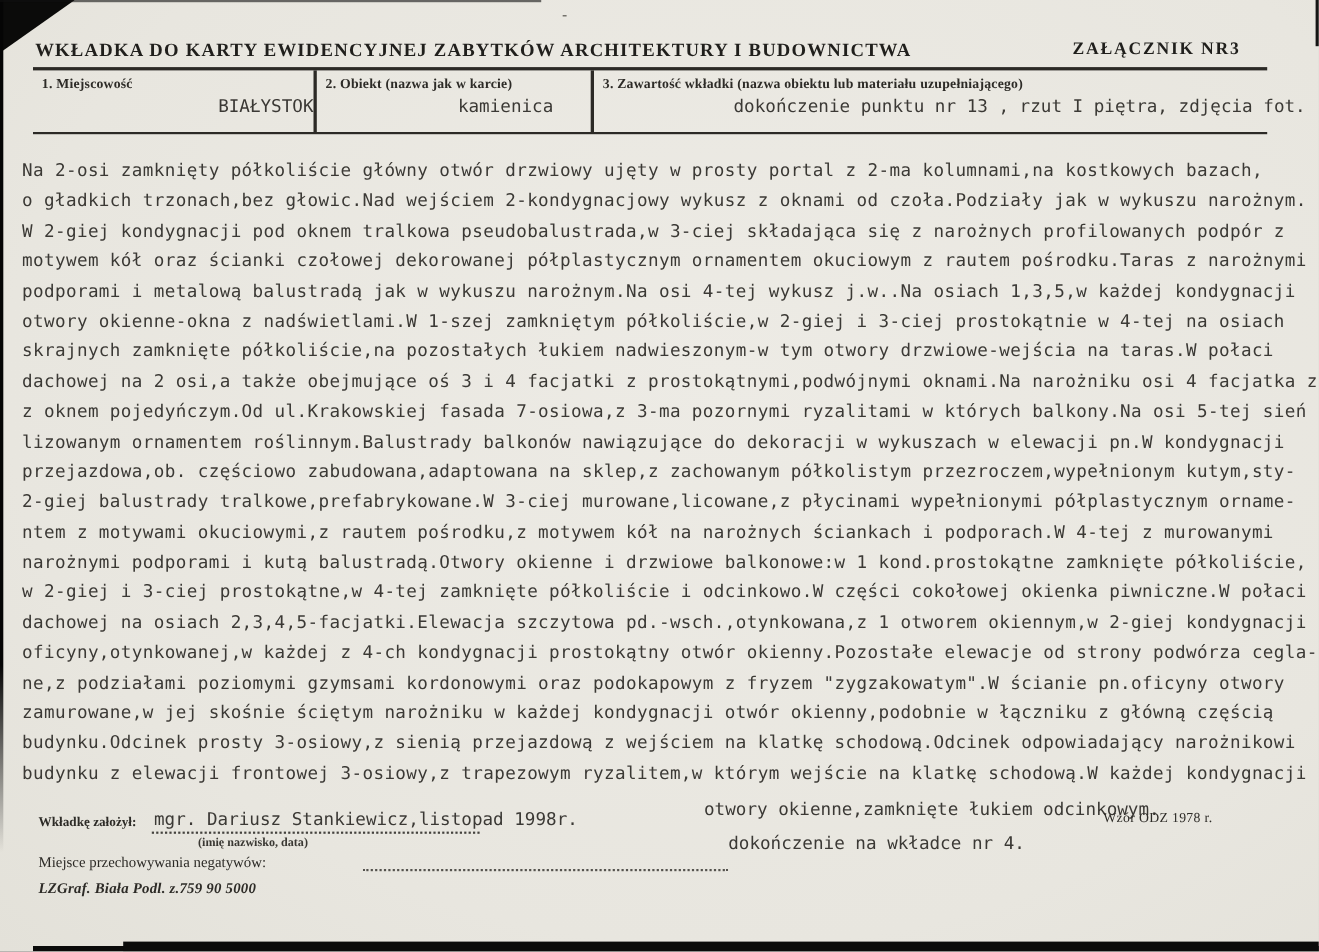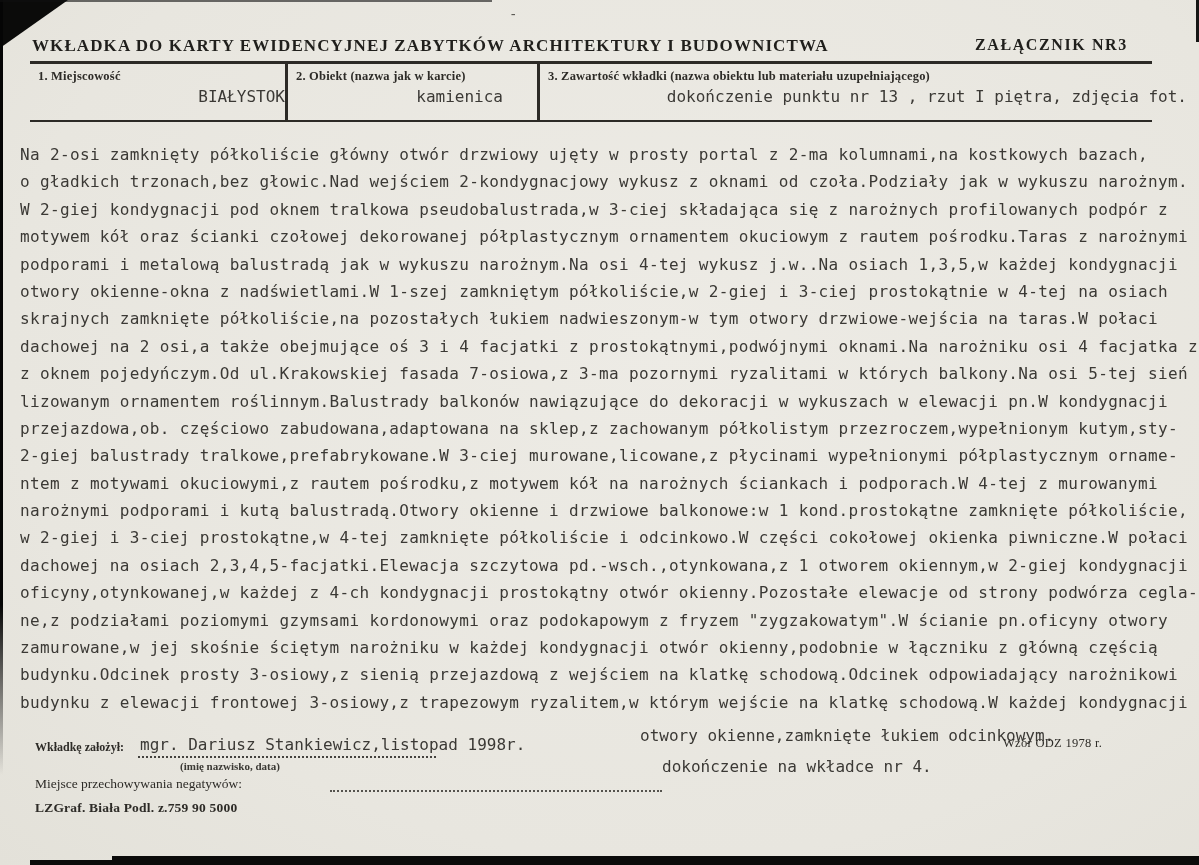--- a/index.html
+++ b/index.html
@@ -42,21 +42,21 @@
   .f-founder-value{position:absolute;left:140px;top:735px;}
   .f-founder-rule{position:absolute;left:138px;top:756px;width:298px;height:0;
                   border-bottom:2px dotted #44423e;}
   .f-founder-hint{position:absolute;left:180px;top:760px;font-size:11px;font-weight:700;color:#3a3833;}
   .f-cont1{position:absolute;left:640px;top:726px;}
   .f-cont2{position:absolute;left:662px;top:757px;}
   .f-wzor{position:absolute;left:1003px;top:736px;font-weight:400;font-size:12.5px;color:#2d2b27;letter-spacing:.3px;}
   .f-neg-label{position:absolute;left:35px;top:776px;font-weight:400;font-size:13.5px;color:#2d2b27;}
   .f-neg-dots{position:absolute;left:330px;top:776px;width:332px;height:14px;
               border-bottom:2px dotted #55534e;}
-  .f-print{position:absolute;left:35px;top:800px;font-weight:700;font-size:13.5px;color:#2d2b27;letter-spacing:.2px;}
+  .f-print{position:absolute;left:35px;top:800px;font-weight:700;font-size:13.5px;color:#2d2b27;letter-spacing:.2px;font-style:italic;}
 </style>
 </head>
 <body>
 
 <div class="page">
 
   <div class="corner-tl"></div>
   <div class="edge-left"></div>
   <div class="edge-top"></div>
   <div class="edge-right"></div>

